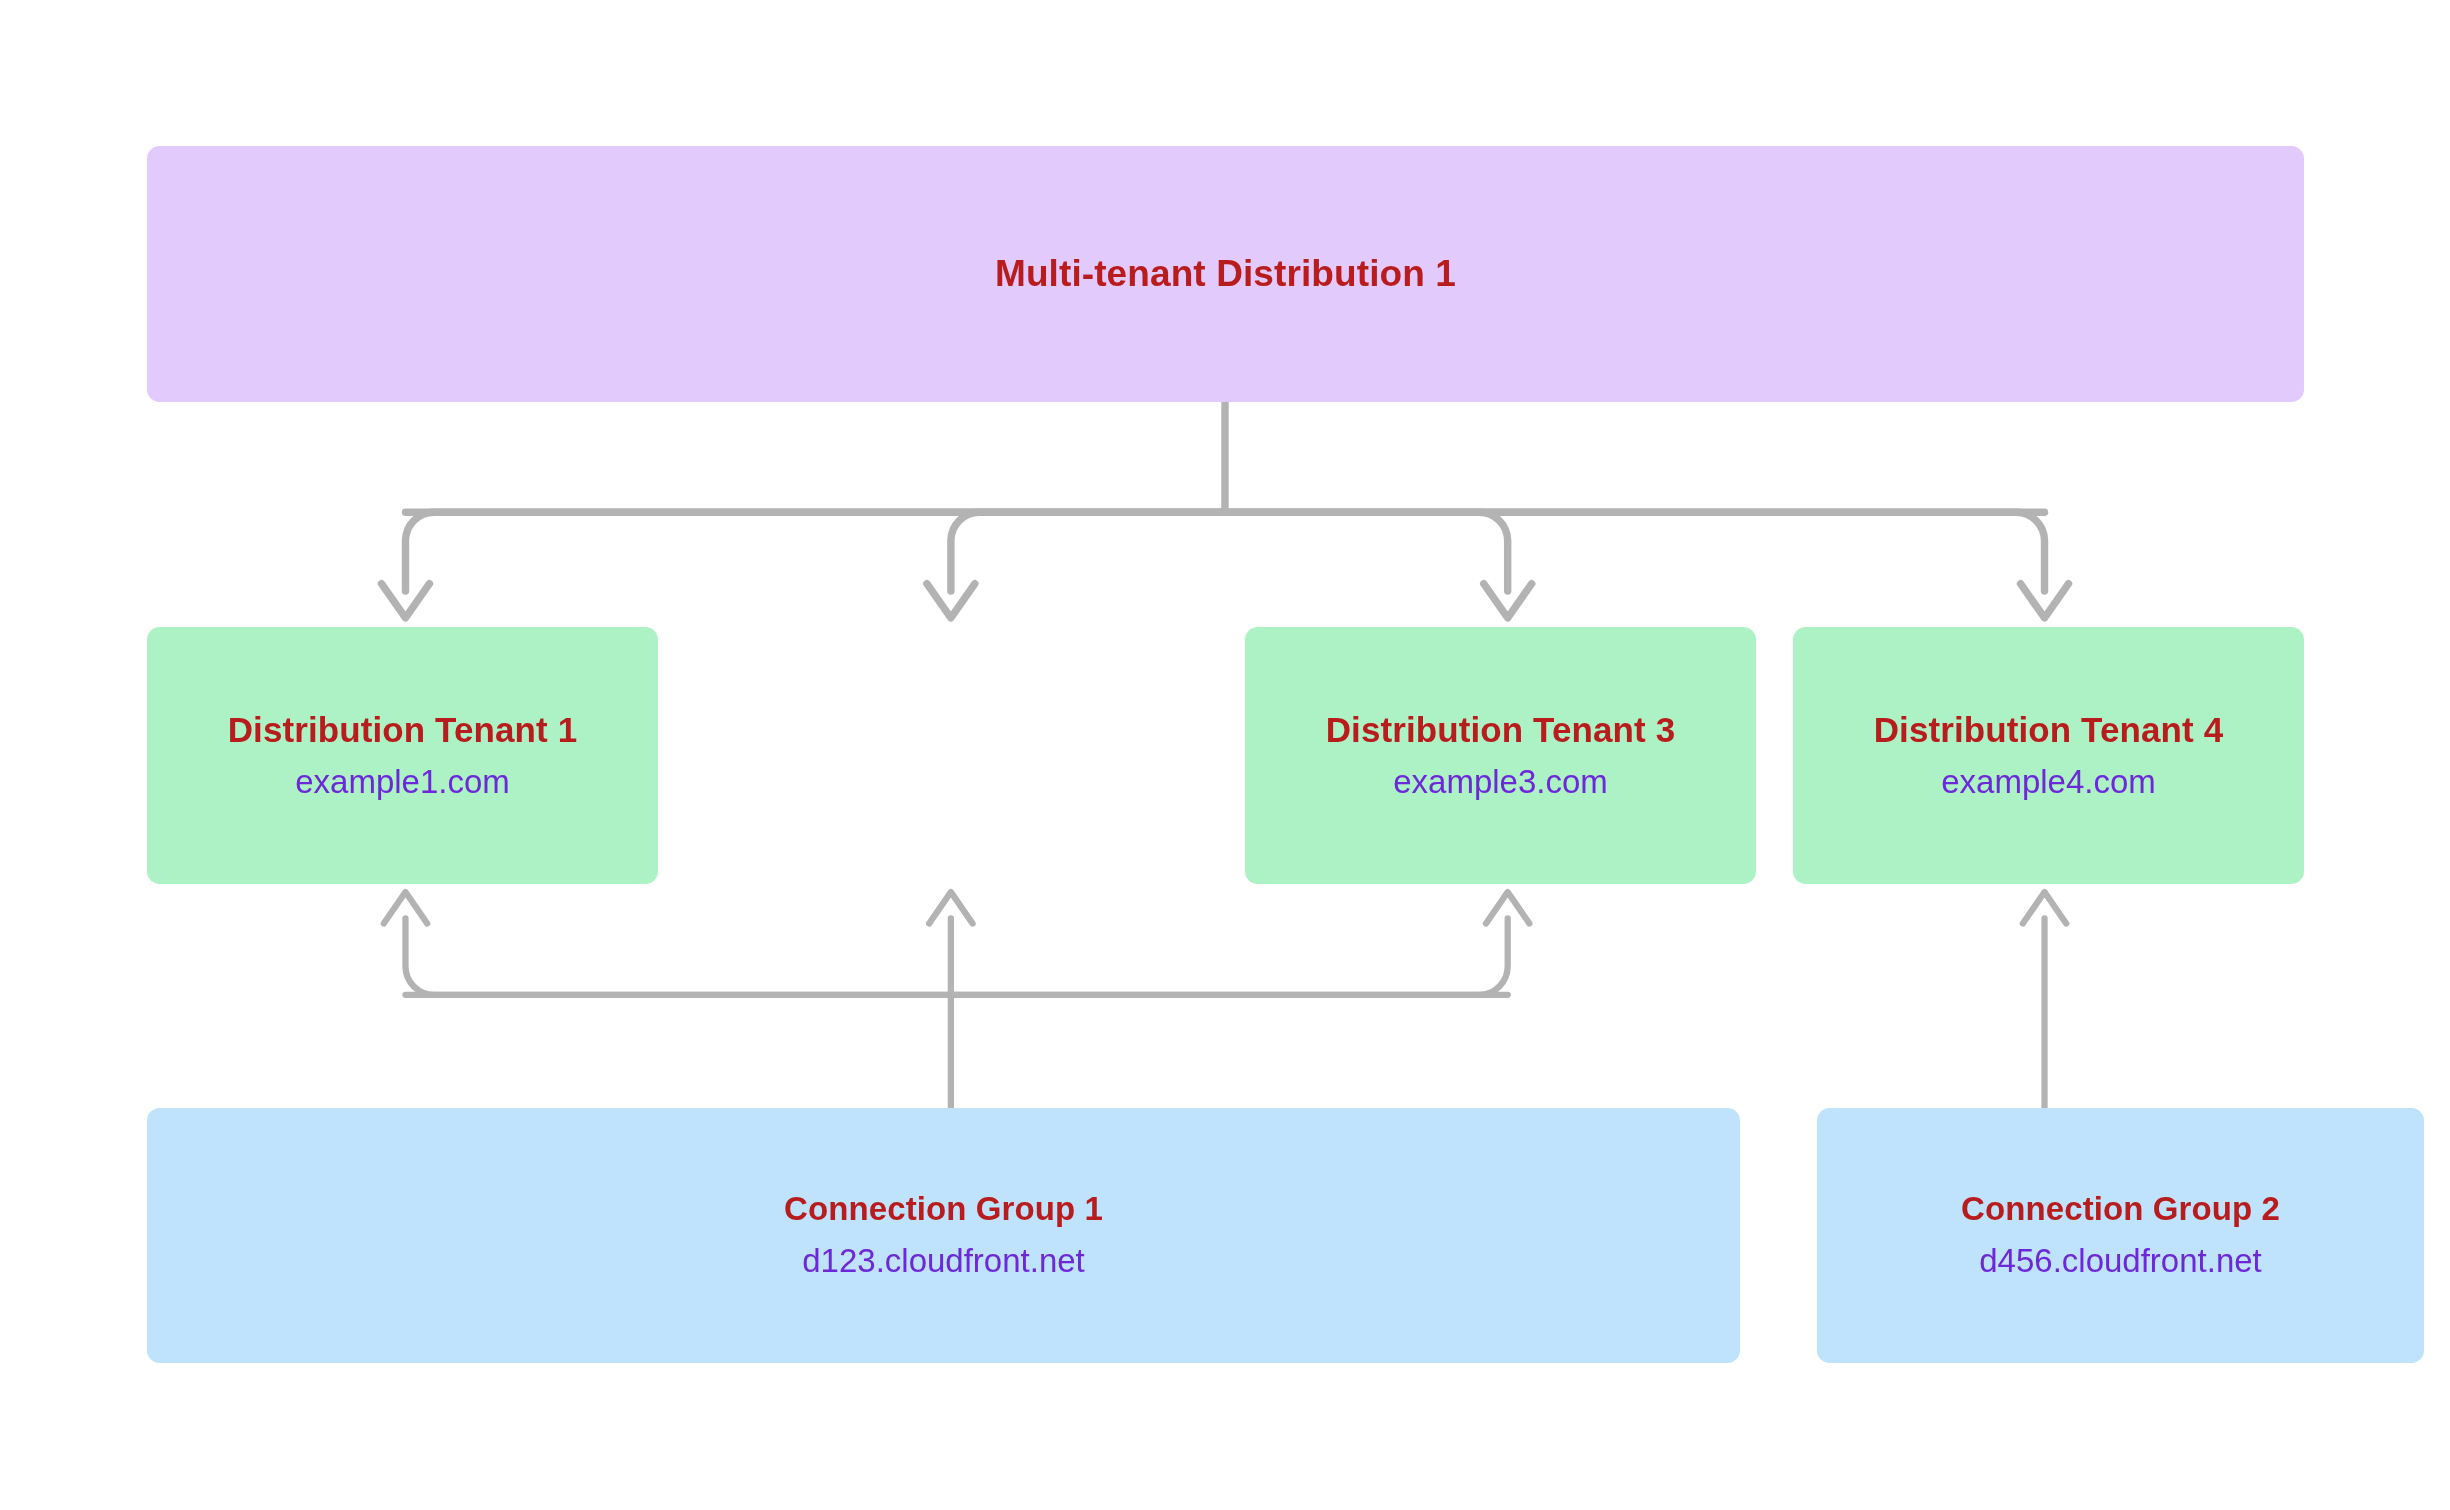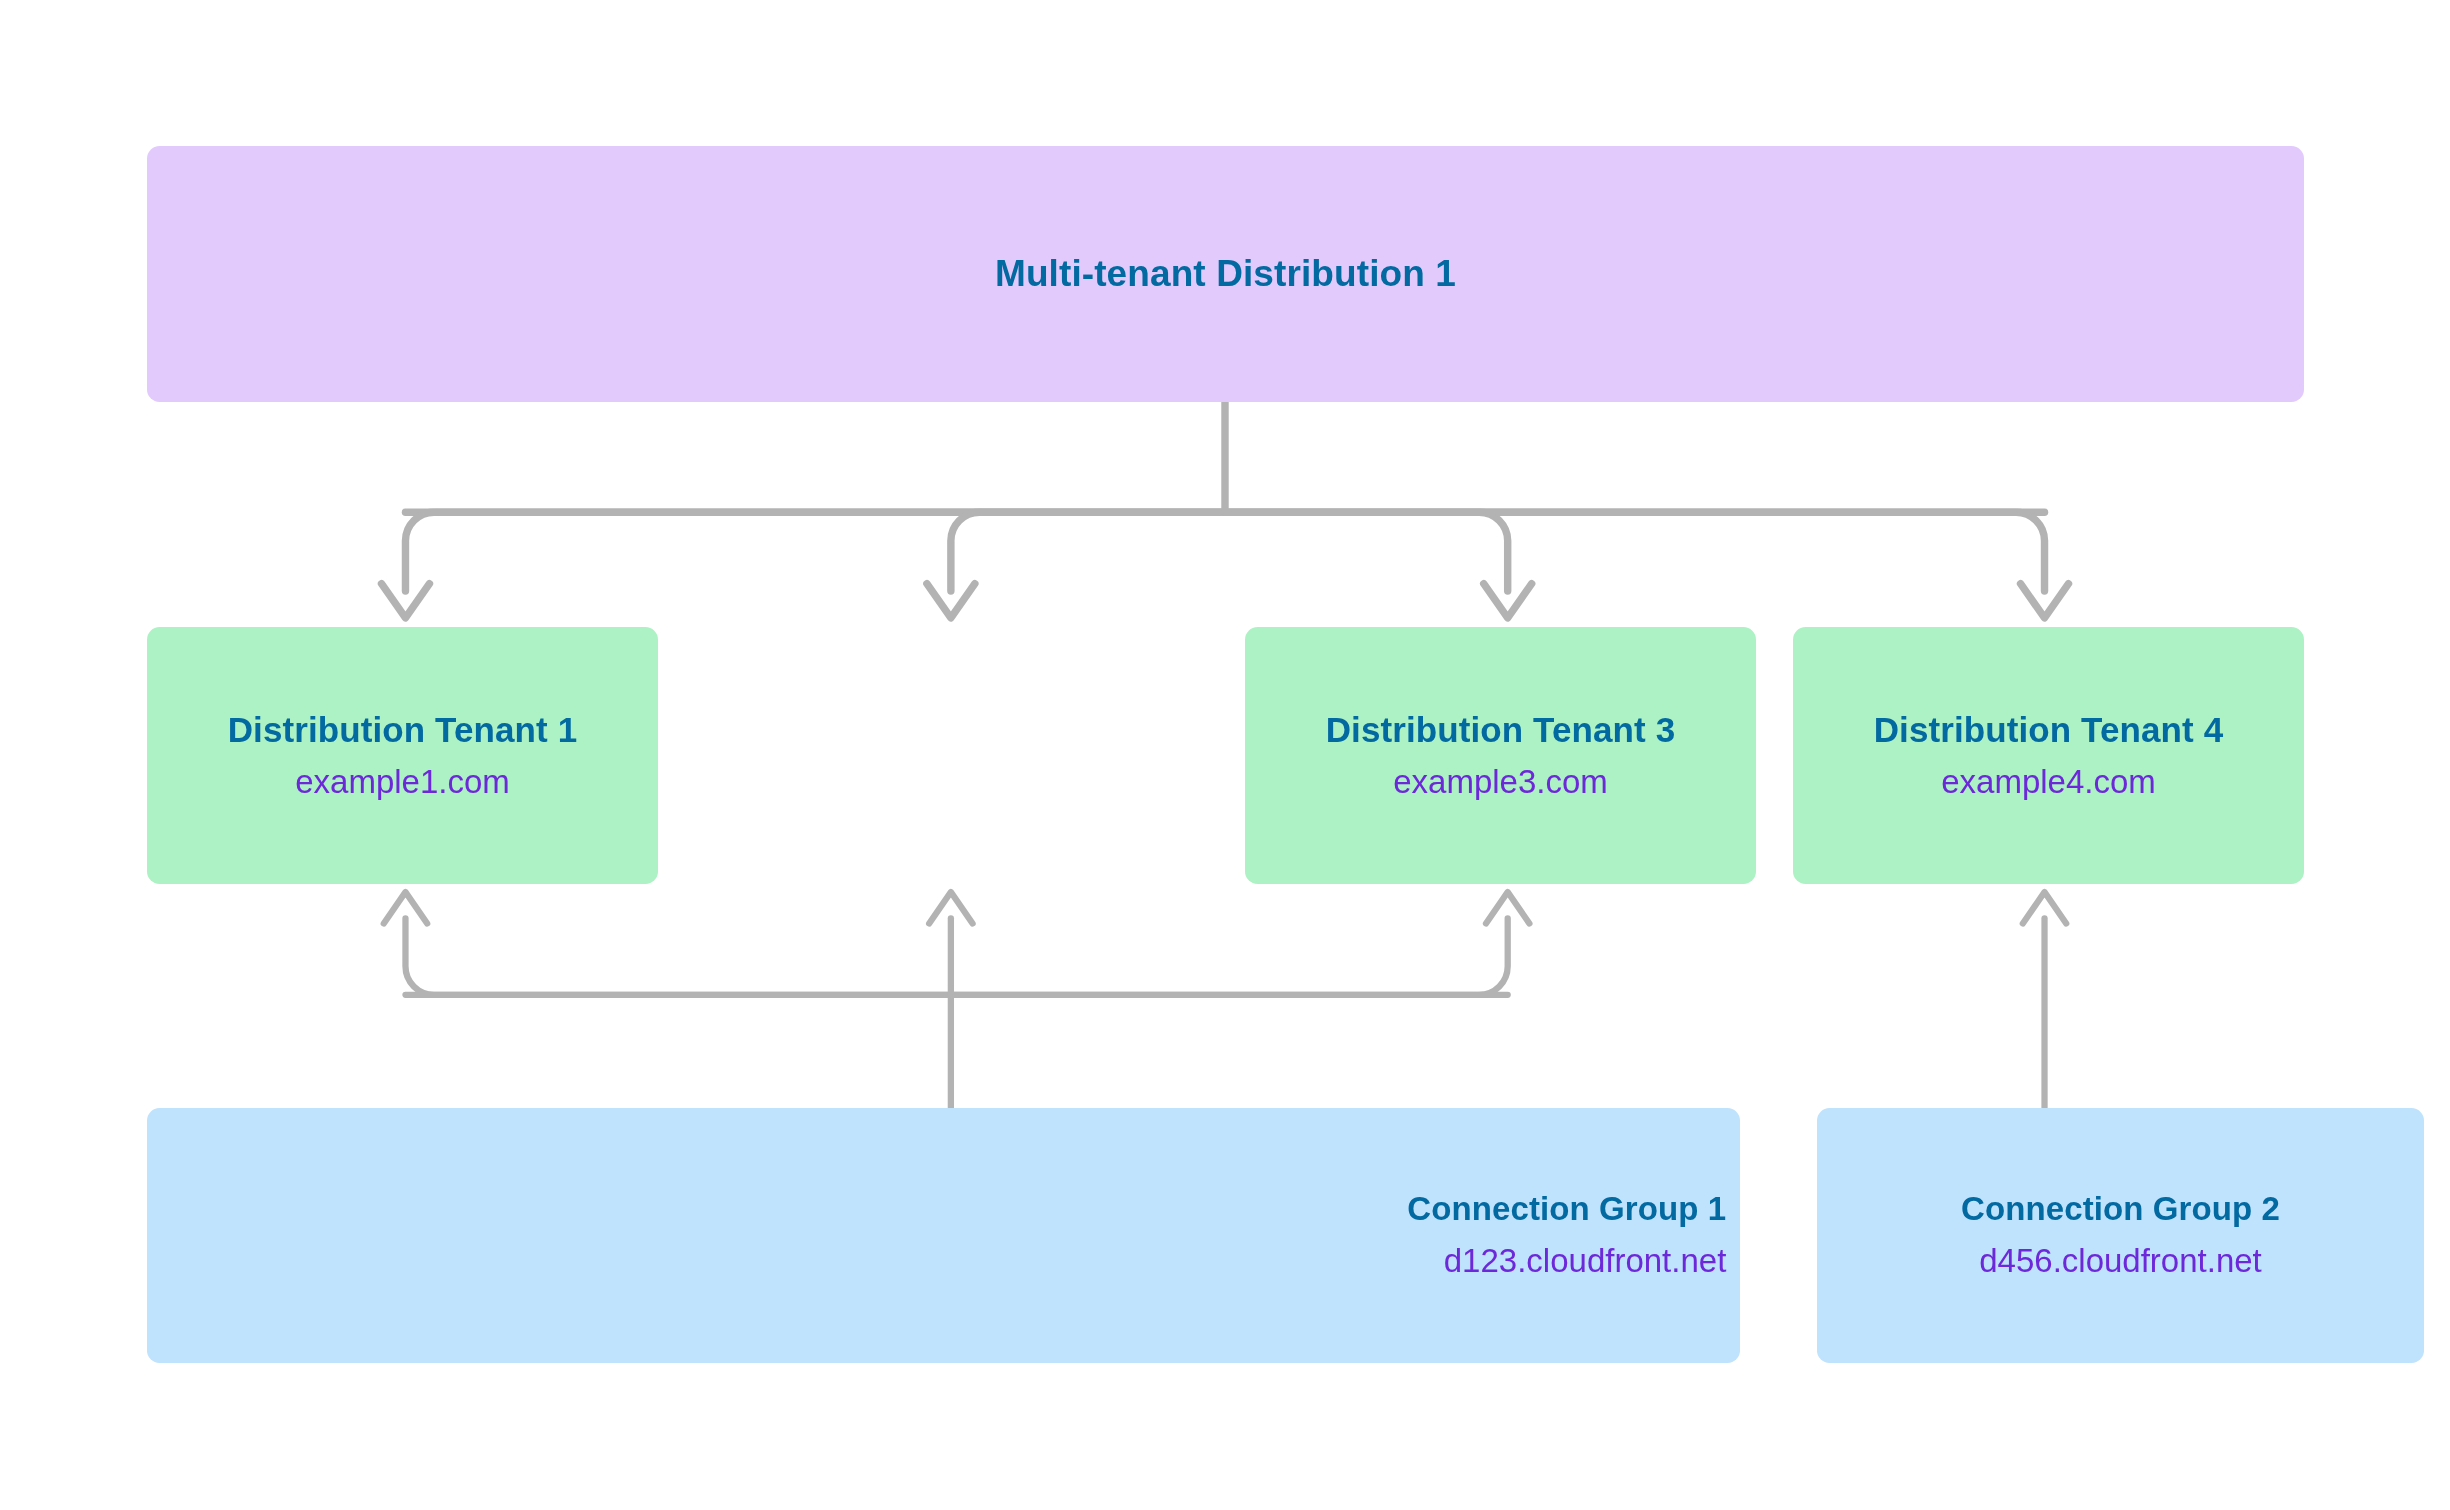--- a/index.html
+++ b/index.html
@@ -33,21 +33,21 @@
     border-radius: 12.6px;
     display: flex;
     flex-direction: column;
     align-items: center;
     justify-content: center;
     text-align: center;
     z-index: 2;
   }
   .node .title {
     font-weight: bold;
-    color: #0369a1;
+    color: #b91c1c;
     letter-spacing: 0.1px;
     line-height: 1.12;
   }
   .node .sub {
     font-weight: 400;
     color: #6d28d9;
     line-height: 1.12;
   }
   
   #root-node {
@@ -86,21 +86,21 @@
     background: #bfe2fd;
     padding: 0 13.7px;
   }
   .cgroup .title {
     font-size: 33px;
     margin-bottom: 15px;
   }
   .cgroup .sub {
     font-size: 33px;
   }
-  #cgroup-1 { left: 147px;  width: 1593px; align-items: flex-end; }
+  #cgroup-1 { left: 147px;  width: 1593px; }
   #cgroup-2 { left: 1793px; width: 607px; margin-left: 24px; }
 </style>
 </head>
 <body>
 
 <div id="canvas">
 
   <svg id="edges" viewBox="0 0 4290 2644" width="2450" height="1510" xmlns="http://www.w3.org/2000/svg">
     <defs>
       <marker id="arrow-down" viewBox="0 0 20 20" refX="10" refY="13" markerWidth="9" markerHeight="9" orient="auto-start-reverse">

